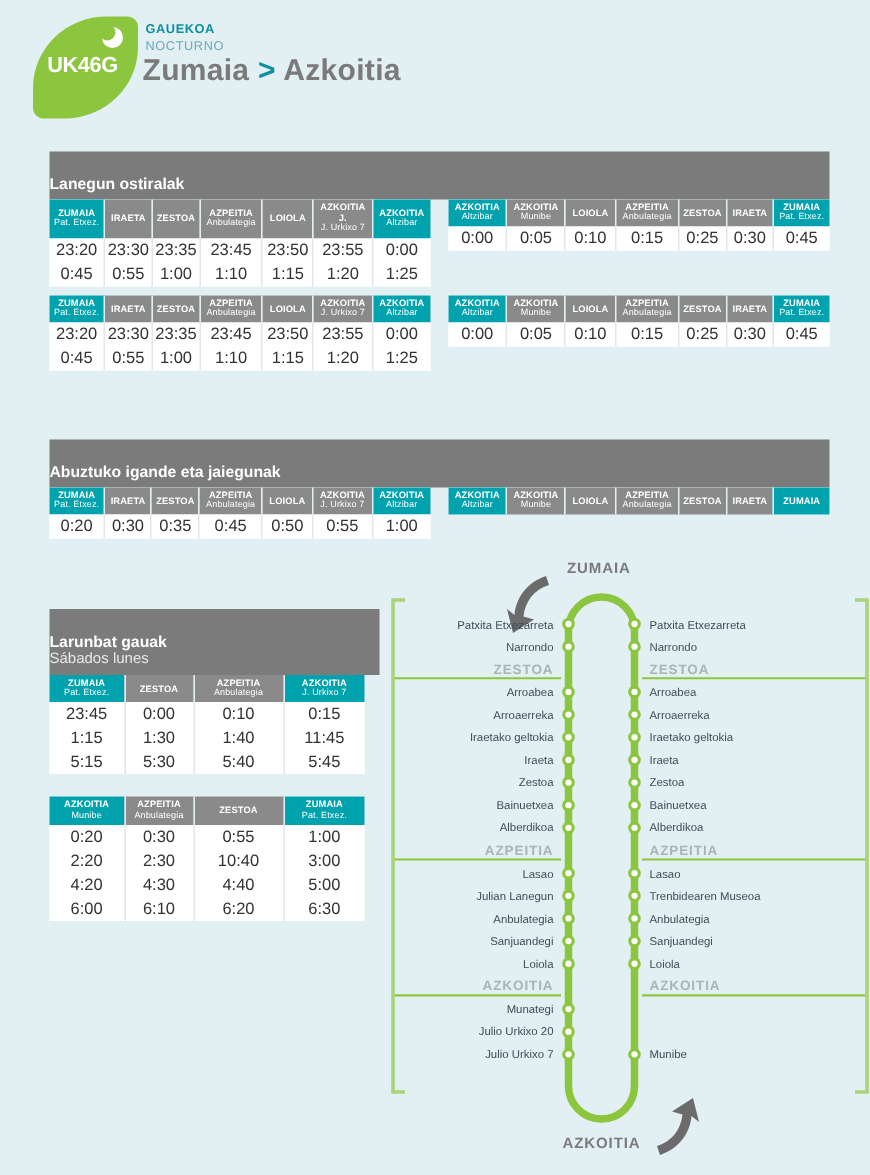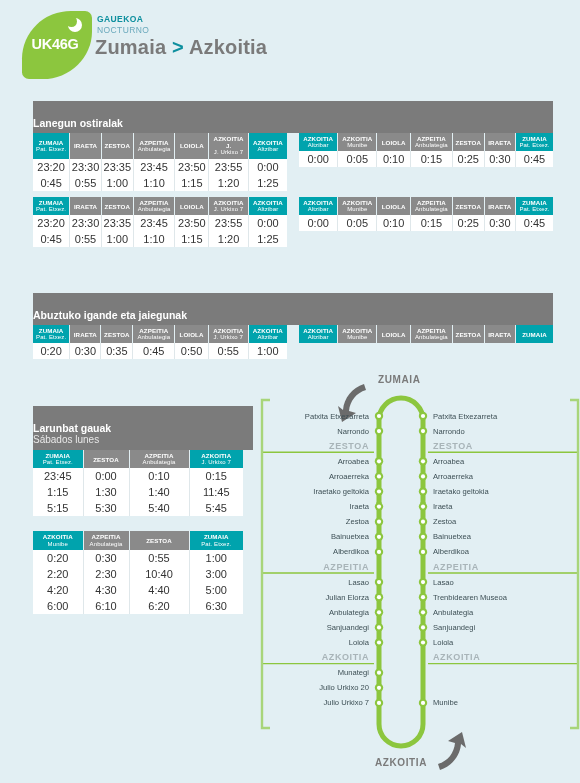--- a/index.html
+++ b/index.html
@@ -579,21 +579,21 @@
       <div class="zone-lbl" style="right: 211px; text-align: right; top: 68.7px;">ZESTOA</div>
       <div class="map-lbl left" style="right: 211px; text-align: right; top: 84.8px;">Arroabea</div>
       <div class="map-lbl left" style="right: 211px; text-align: right; top: 99.9px;">Arroaerreka</div>
       <div class="map-lbl left" style="right: 211px; text-align: right; top: 115px;">Iraetako geltokia</div>
       <div class="map-lbl left" style="right: 211px; text-align: right; top: 130.1px;">Iraeta</div>
       <div class="map-lbl left" style="right: 211px; text-align: right; top: 145.2px;">Zestoa</div>
       <div class="map-lbl left" style="right: 211px; text-align: right; top: 160.3px;">Bainuetxea</div>
       <div class="map-lbl left" style="right: 211px; text-align: right; top: 175.4px;">Alberdikoa</div>
       <div class="zone-lbl" style="right: 211px; text-align: right; top: 189.5px;">AZPEITIA</div>
       <div class="map-lbl left" style="right: 211px; text-align: right; top: 205.6px;">Lasao</div>
-      <div class="map-lbl left" style="right: 211px; text-align: right; top: 220.7px;">Julian Elorza</div>
+      <div class="map-lbl left" style="right: 211px; text-align: right; top: 220.7px;">Julian Lanegun</div>
       <div class="map-lbl left" style="right: 211px; text-align: right; top: 235.8px;">Anbulategia</div>
       <div class="map-lbl left" style="right: 211px; text-align: right; top: 250.9px;">Sanjuandegi</div>
       <div class="map-lbl left" style="right: 211px; text-align: right; top: 266px;">Loiola</div>
       <div class="zone-lbl" style="right: 211px; text-align: right; top: 280.1px;">AZKOITIA</div>
       <div class="map-lbl left" style="right: 211px; text-align: right; top: 296.2px;">Munategi</div>
       <div class="map-lbl left" style="right: 211px; text-align: right; top: 311.3px;">Julio Urkixo 20</div>
       <div class="map-lbl left" style="right: 211px; text-align: right; top: 326.4px;">Julio Urkixo 7</div>
     </div>
   <div id="map-right-labels">
       <div class="map-lbl right" style="left: 173px; text-align: left; top: 39.5px;">Patxita Etxezarreta</div>

